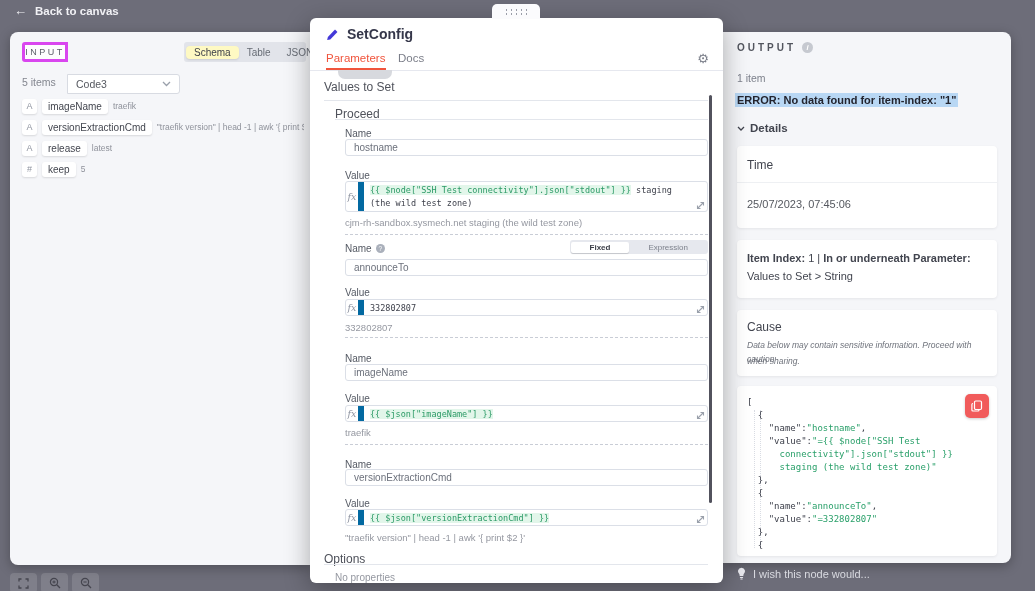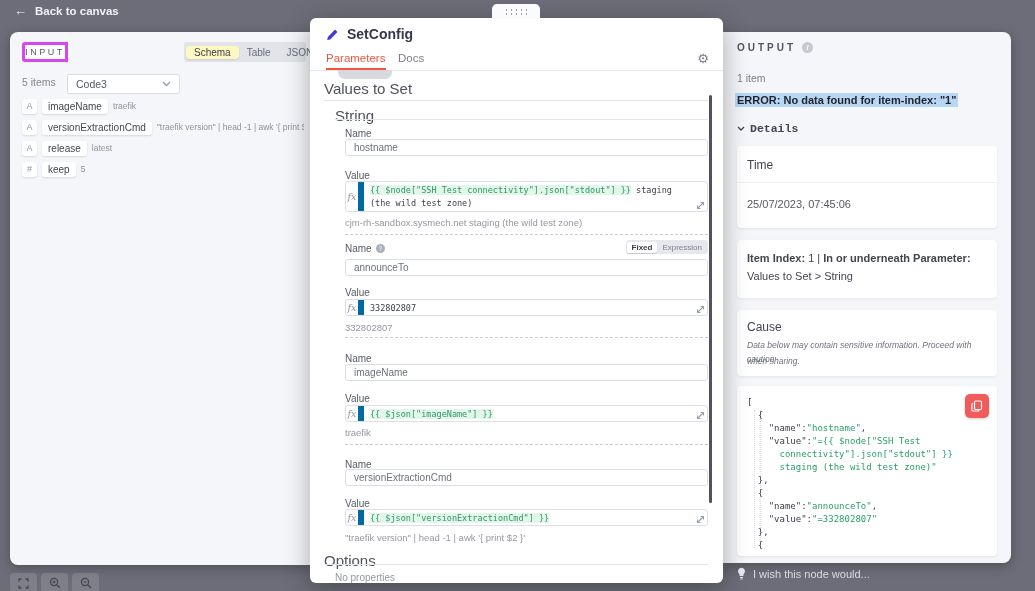--- a/index.html
+++ b/index.html
@@ -40,45 +40,45 @@
   .sval { color:#8f929b; font-size:8.5px; white-space:nowrap; overflow:hidden; }
 
   
   .m-title { left:16px; top:8px; display:flex; align-items:center; gap:8px; font-size:14px; font-weight:bold; color:#35374a; }
   .m-tab-params { left:16px; top:34px; font-size:11.5px; font-weight:normal; color:#f0543c; cursor:pointer; }
   .m-tab-docs { left:88px; top:34px; font-size:11.5px; color:#7a7d88; cursor:pointer; }
   .m-underline { left:16px; top:50px; width:60px; height:2px; background:#f0543c; }
   .m-gear { right:14px; top:33px; font-size:13px; color:#7b7f8a; font-family:"DejaVu Sans",sans-serif; cursor:pointer; }
   .m-divider { left:0; top:52px; width:100%; height:1px; background:#e6e8ef; }
   .clipped-pill { left:28px; top:52px; width:54px; height:9px; background:#d7d9de; border-radius:0 0 7px 7px; }
-  .sec-lbl { font-size:15px; color:#4f525b; }
+  .sec-lbl { font-size:12px; color:#4f525b; }
   .hairline { height:1px; background:#e3e6ec; }
   .fld-lbl { font-size:10px; color:#555a64; display:flex; align-items:center; gap:4px; }
   .inp { left:35px; width:363px; height:17px; border:1px solid #dbdfe7; border-radius:3px; background:#fff; font-size:10px; color:#6c717c; display:flex; align-items:center; padding:0 8px; }
   .fxf { left:35px; width:363px; border:1px solid #dbdfe7; border-radius:3px; background:#fff; display:flex; }
   .fxtag { width:18px; border-right:6px solid #0369a1; color:#8e93a0; font-size:9.5px; font-style:italic; font-family:"DejaVu Serif",serif; display:flex; align-items:center; justify-content:center; flex:0 0 auto; }
   .fxbody { position:relative; padding:2px 12px 2px 6px; font-family:"DejaVu Sans Mono",monospace; font-size:8.5px; line-height:13px; color:#3c3f4a; flex:1; overflow:hidden; }
   .expr-hl { background:#e2f6ea; color:#2c9a66; }
   .expand-ico { position:absolute; right:2px; bottom:1px; cursor:pointer; }
   .hint { left:35px; font-size:9.5px; color:#9598a1; white-space:nowrap; overflow:hidden; }
   .dash { left:35px; right:15px; border-top:1px dashed #c9cdd6; }
   .help-circ { width:9px; height:9px; border-radius:50%; background:#aab0bb; color:#fff; font-size:6.5px; display:inline-flex; align-items:center; justify-content:center; }
   .fx-toggle { right:15px; top:222px; height:14px; background:#e6e8ee; border-radius:3px; display:flex; align-items:center; padding:1px; font-size:8px; color:#7d818c; }
-  .fx-toggle .chip { padding:1px 5px; cursor:pointer; }
+  .fx-toggle .chip { padding:1px 19px; cursor:pointer; }
   .fx-toggle .chip.on { background:#fff; border-radius:2px; color:#3c3f48; font-weight:bold; box-shadow:0 1px 1px rgba(0,0,0,.15); }
   .m-scrollbar { left:399px; top:77px; width:3px; height:408px; background:#52525d; border-radius:2px; cursor:grab; }
   .no-props { font-size:10px; color:#9598a1; }
 
   
   .op-label { left:14px; top:10px; font-size:10px; letter-spacing:3px; font-weight:bold; color:#52555e; display:flex; align-items:center; gap:6px; }
   .info-circ { width:11px; height:11px; border-radius:50%; background:#c6c9d0; color:#fff; font-size:7.5px; font-style:italic; font-weight:bold; display:inline-flex; align-items:center; justify-content:center; letter-spacing:0; }
   .op-count { left:14px; top:40px; font-size:10.5px; color:#7d818c; }
   .op-error { left:12px; top:62px; font-size:11px; font-weight:bold; color:#23242e; }
   .op-error span { background:#b8d7f4; padding:1px 2px; }
-  .op-details { left:14px; top:90px; font-size:11.5px; font-weight:bold; color:#42454f; display:flex; align-items:center; gap:5px; cursor:pointer;font-family:Liberation Mono, monospace; }
+  .op-details { left:14px; top:90px; font-size:11.5px; font-weight:bold; color:#42454f; display:flex; align-items:center; gap:5px; cursor:pointer; }
   .ocard { left:14px; width:260px; background:#fff; border-radius:4px; box-shadow:0 1px 3px rgba(0,0,0,.07); }
   .ocard .in { position:absolute; left:10px; }
   .time-div { position:absolute; left:0; right:0; top:36px; height:1px; background:#eef0f3; }
   .w1 { font-size:12px; color:#42454f; }
   .w2 { font-size:11px; color:#55585f; }
   .ii-line { font-size:11px; color:#42454f; white-space:nowrap; }
   .cause-warn { font-size:8.5px; font-style:italic; color:#6f737c; line-height:14px; }
   .copy-btn { position:absolute; right:8px; top:8px; width:24px; height:24px; background:#f15b5b; border-radius:5px; display:flex; align-items:center; justify-content:center; cursor:pointer; box-shadow:0 1px 3px rgba(0,0,0,.2); }
   #code { position:absolute; left:10px; top:10px; right:4px; bottom:2px; font-family:"DejaVu Sans Mono",monospace; font-size:9px; line-height:13px; overflow:hidden; }
   #code .p { color:#3a3d48; }
@@ -145,21 +145,21 @@
   <div class="abs m-tab-params">Parameters</div>
   <div class="abs m-tab-docs">Docs</div>
   <div class="abs m-underline"></div>
   <div class="abs m-gear">⚙</div>
   <div class="abs m-divider"></div>
 
   <div class="abs clipped-pill"></div>
 
   <div class="abs sec-lbl" style="left:14px; top:62px">Values to Set</div>
   <div class="abs hairline" style="left:14px; right:15px; top:82px"></div>
-  <div class="abs sec-lbl" style="left:25px; top:89px">String</div>
+  <div class="abs sec-lbl" style="left:25px; top:89px">Proceed</div>
   <div class="abs hairline" style="left:25px; right:15px; top:101px"></div>
 
   <div class="abs fld-lbl" style="left:35px; top:110px">Name</div>
   <div class="abs inp" style="top:121px">hostname</div>
   <div class="abs fld-lbl" style="left:35px; top:152px">Value</div>
   <div class="abs fxf" style="top:163px; height:31px">
     <span class="fxtag">fx</span>
     <span class="fxbody"><span class="expr-hl">{{ $node["SSH Test connectivity"].json["stdout"] }}</span><span> staging (the wild test zone)</span>
       <svg class="expand-ico" width="9" height="9" viewBox="0 0 9 9">
           <path d="M1.5 7.5 L7.5 1.5 M4.5 1.5 H7.5 V4.5 M1.5 4.5 V7.5 H4.5" fill="none" stroke="#9aa0ab" stroke-width="1.1"></path>

